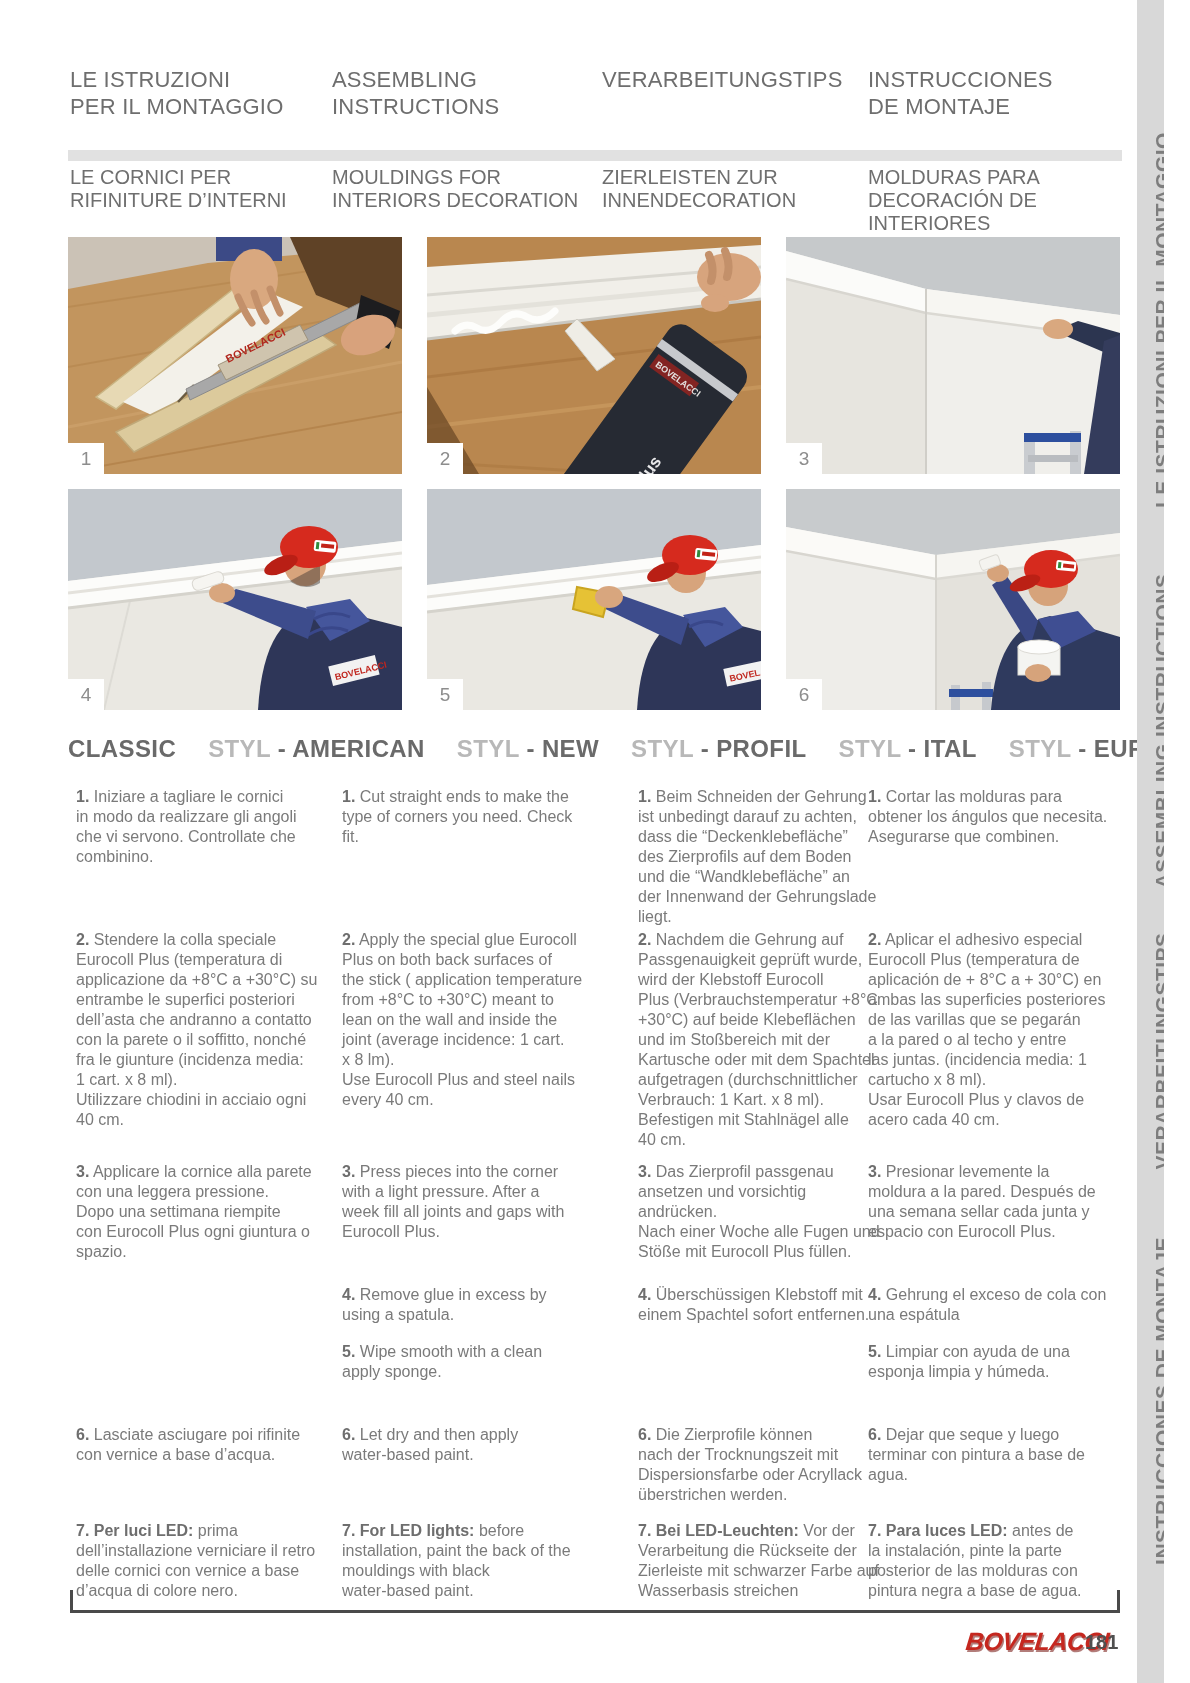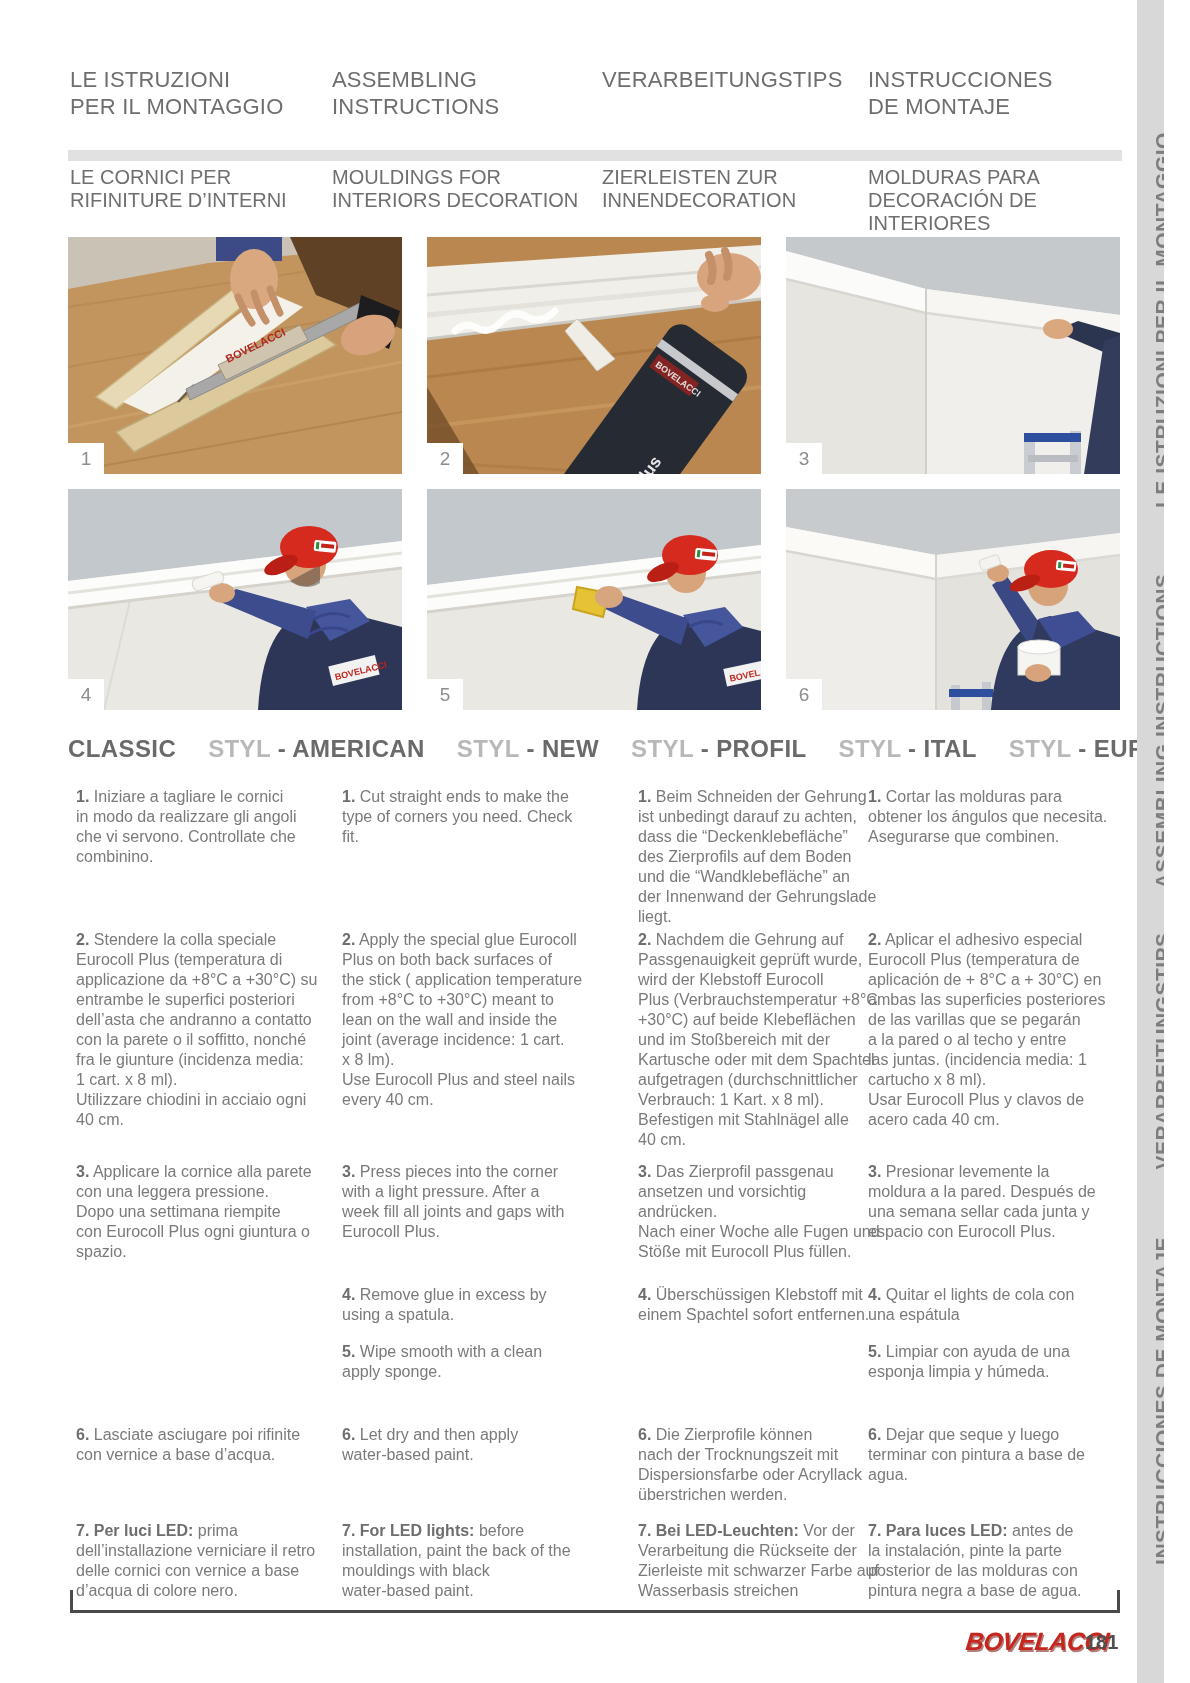--- a/index.html
+++ b/index.html
@@ -340,21 +340,21 @@
 de las varillas que se pegarán
 a la pared o al techo y entre
 las juntas. (incidencia media: 1
 cartucho x 8 ml).
 Usar Eurocoll Plus y clavos de
 acero cada 40 cm.</span></div>
   <div class="cell r3 c4"><span class="lead">3.</span><span> Presionar levemente la
 moldura a la pared. Después de
 una semana sellar cada junta y
 espacio con Eurocoll Plus.</span></div>
-  <div class="cell r4 c4"><span class="lead">4.</span><span> Quitar el lights de cola con
+  <div class="cell r4 c4"><span class="lead">4.</span><span> Gehrung el exceso de cola con
 una espátula</span></div>
   <div class="cell r5 c4"><span class="lead">5.</span><span> Limpiar con ayuda de una
 esponja limpia y húmeda.</span></div>
   <div class="cell r6 c4"><span class="lead">6.</span><span> Dejar que seque y luego
 terminar con pintura a base de
 agua.</span></div>
   <div class="cell r7 c4"><span class="lead">7. Para luces LED:</span><span> antes de
 la instalación, pinte la parte
 posterior de las molduras con
 pintura negra a base de agua.</span></div>

